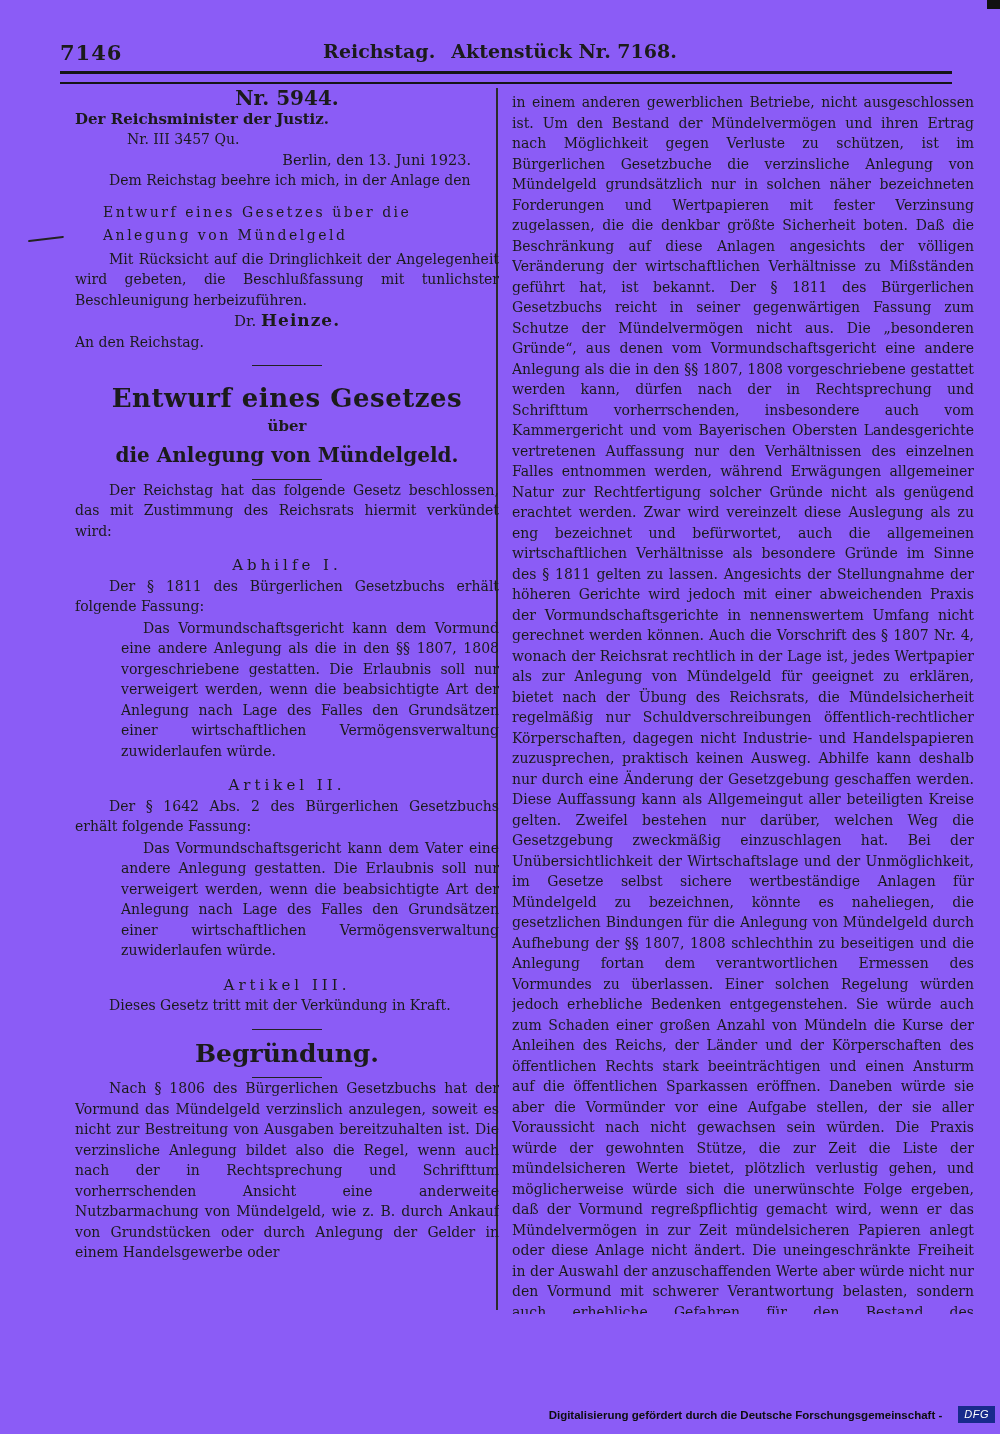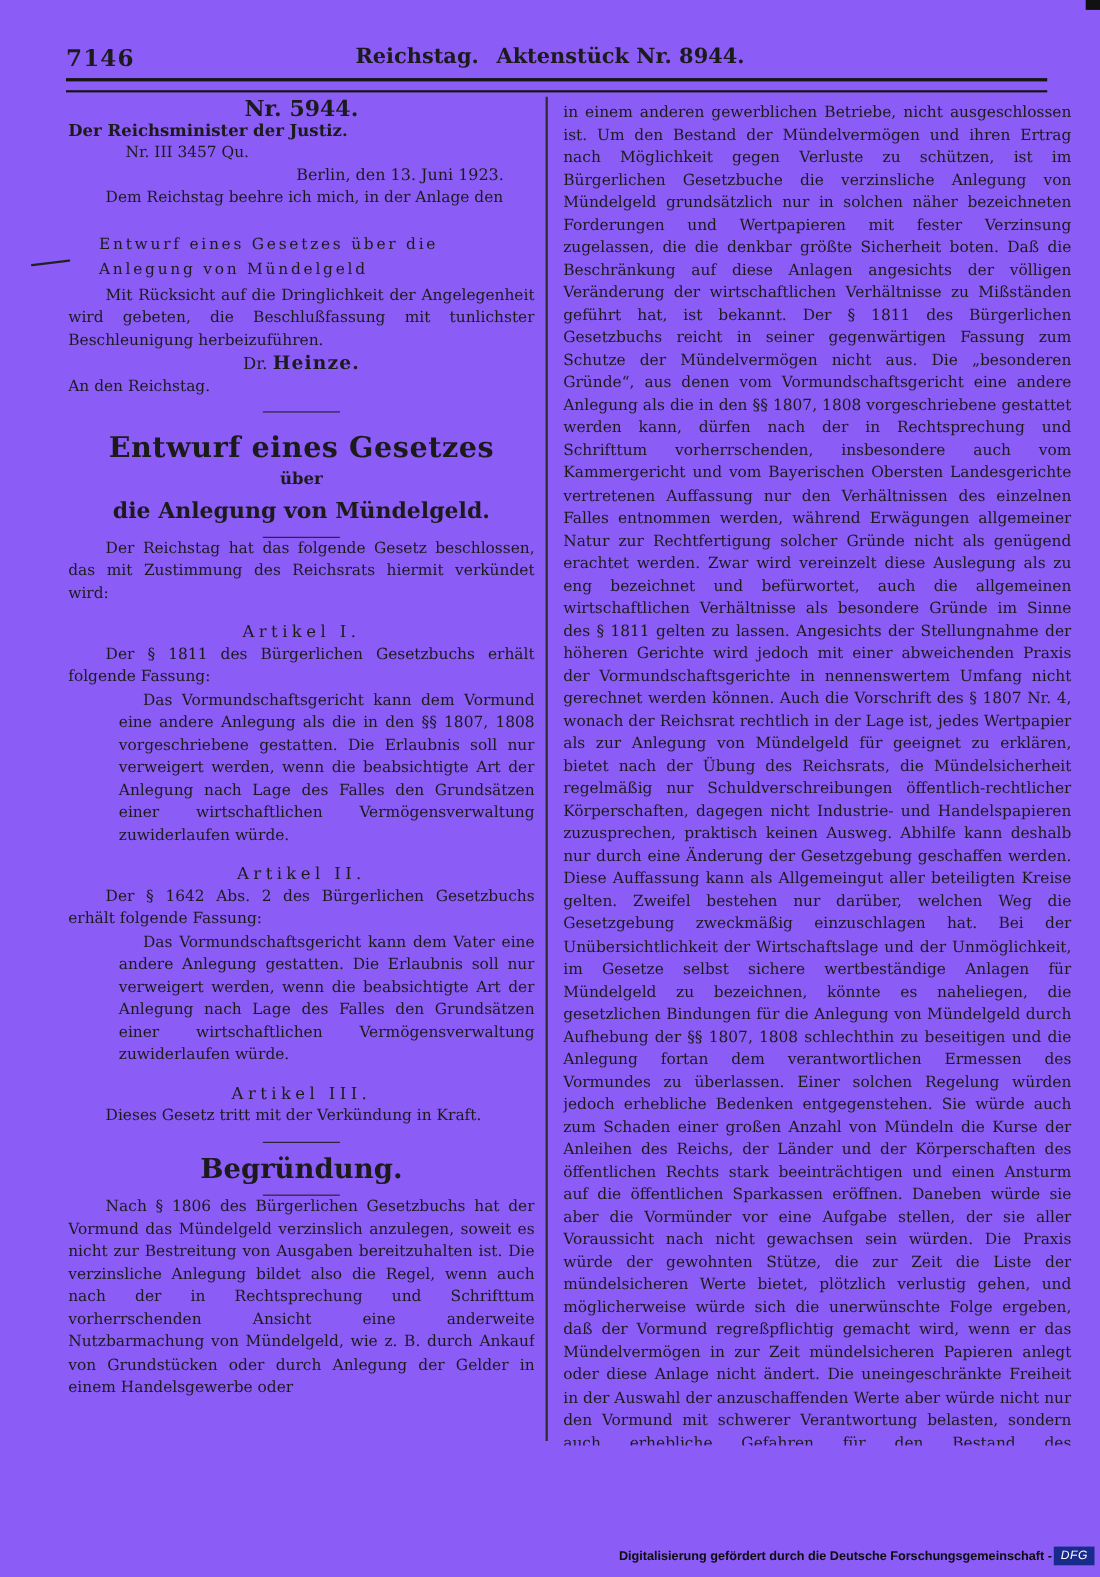--- a/index.html
+++ b/index.html
@@ -9,31 +9,31 @@
   
   .pagenum{position:absolute;left:60px;top:40px;font-size:21px;font-weight:bold;letter-spacing:1px;}
   .header-center{position:absolute;left:0;top:40px;width:1000px;text-align:center;font-size:19px;font-weight:bold;}
   .header-center .gap{display:inline-block;width:16px;}
   .double-rule{position:absolute;left:60px;top:71px;width:892px;height:8px;
                border-top:3px solid #151515;border-bottom:2px solid #151515;}
 
   
   .col-divider{position:absolute;left:496px;top:88px;width:2px;height:1222px;background:#2c2c2c;}
   .col{position:absolute;top:88px;overflow:hidden;text-align:justify;font-size:14px;line-height:20.5px;}
-  .col.left{left:62px;width:424px;height:1226px;}
+  .col.left{left:75px;width:424px;height:1226px;}
   .col.right{left:512px;width:462px;height:1222px;top:92px;}
   .col p{margin:0;}
 
   .doc-number{text-align:center;font-size:20px;font-weight:bold;margin:6px 0 14px 0;}
   .sender{font-weight:bold;font-size:15px;text-align:left;}
   .file-ref{padding-left:52px;text-align:left;margin-top:2px;}
   .dateline{text-align:right;padding-right:28px;margin-top:6px;font-size:14.5px;}
   .indent{text-indent:34px;}
   .intro-lead{margin-top:10px;}
-  .intro-emph{margin:20px 0 2px 28px;letter-spacing:2.5px;line-height:23px;text-align:left;}
+  .intro-emph{margin:10px 0 2px 28px;letter-spacing:2.5px;line-height:23px;text-align:left;}
   .urgency{margin-top:8px;}
   .signature{text-align:center;margin-top:12px;font-size:15px;}
   .signature b{font-size:17px;letter-spacing:1px;}
   .addressee{text-align:left;margin-top:9px;}
   .short-rule{width:70px;border:0;border-top:1.5px solid #222;margin:13px auto 0 auto;}
   .law-title{text-align:center;font-weight:bold;font-size:26px;margin-top:22px;letter-spacing:0.5px;}
   .law-conn{text-align:center;font-weight:bold;font-size:15px;margin-top:7px;}
   .law-subtitle{text-align:center;font-weight:bold;font-size:20px;margin-top:9px;}
   .preamble{margin-top:16px;}
   .article-heading{text-align:center;letter-spacing:4px;font-size:15px;margin-top:14px;}
@@ -41,34 +41,34 @@
   .article-body{margin:1px 0 0 46px;text-indent:22px;}
   .article-body:empty{display:none;}
   .beg-heading{text-align:center;font-weight:bold;font-size:25px;margin-top:14px;}
   .beg-par{margin-top:14px;}
 
   
   .margin-mark{position:absolute;left:28px;top:238px;width:36px;height:2px;background:#222;
                transform:rotate(-7deg);border-radius:2px;}
 
   
-  .footer{position:absolute;right:5px;bottom:11px;display:flex;align-items:center;gap:2px;
+  .footer{position:absolute;right:5px;bottom:11px;display:flex;align-items:center;gap:16px;
           font-family:"Liberation Sans",sans-serif;font-size:11.5px;font-weight:bold;color:#0d0d0d;}
   .dfg-badge{display:inline-block;background:#182a8c;color:#ffffff;font-style:italic;
              font-size:11px;font-weight:normal;padding:2px 6px 3px 6px;letter-spacing:0.5px;}
   .corner-artifact{position:absolute;right:0;top:0;width:13px;height:9px;background:#111;}
 </style>
 </head>
 <body>
 
 <div class="page">
 
   <span class="pagenum">7146</span>
   <div class="header-center">
-    <span>Reichstag.</span><span class="gap"></span><span>Aktenstück Nr. 8944.</span>
+    <span>Reichstag.</span><span class="gap"></span><span>Aktenstück Nr. 7168.</span>
   </div>
   <div class="double-rule"></div>
 
   <div class="col-divider"></div>
   <div class="margin-mark"></div>
 
   <div class="col left">
     <p class="doc-number">Nr. 5944.</p>
     <p class="sender">Der Reichsminister der Justiz.</p>
     <p class="file-ref">Nr. III 3457 Qu.</p>
@@ -85,21 +85,21 @@
     <hr class="short-rule">
 
     <div class="law-title">Entwurf eines Gesetzes</div>
     <div class="law-conn">über</div>
     <div class="law-subtitle">die Anlegung von Mündelgeld.</div>
 
     <hr class="short-rule">
 
     <p class="indent preamble">Der Reichstag hat das folgende Gesetz beschlossen, das mit Zustimmung des Reichsrats hiermit verkündet wird:</p>
 
-    <div class="article-heading">Artikel I.</div>
+    <div class="article-heading">Abhilfe I.</div>
     <p class="indent article-intro">Der § 1811 des Bürgerlichen Gesetzbuchs erhält folgende Fassung:</p>
     <div class="article-body">Das Vormundschaftsgericht kann dem Vormund eine andere Anlegung als die in den §§ 1807, 1808 vorgeschriebene gestatten. Die Erlaubnis soll nur verweigert werden, wenn die beabsichtigte Art der Anlegung nach Lage des Falles den Grundsätzen einer wirtschaftlichen Vermögensverwaltung zuwiderlaufen würde.</div>
 
     <div class="article-heading">Artikel II.</div>
     <p class="indent article-intro">Der § 1642 Abs. 2 des Bürgerlichen Gesetzbuchs erhält folgende Fassung:</p>
     <div class="article-body">Das Vormundschaftsgericht kann dem Vater eine andere Anlegung gestatten. Die Erlaubnis soll nur verweigert werden, wenn die beabsichtigte Art der Anlegung nach Lage des Falles den Grundsätzen einer wirtschaftlichen Vermögensverwaltung zuwiderlaufen würde.</div>
 
     <div class="article-heading">Artikel III.</div>
     <p class="indent article-intro">Dieses Gesetz tritt mit der Verkündung in Kraft.</p>
 

